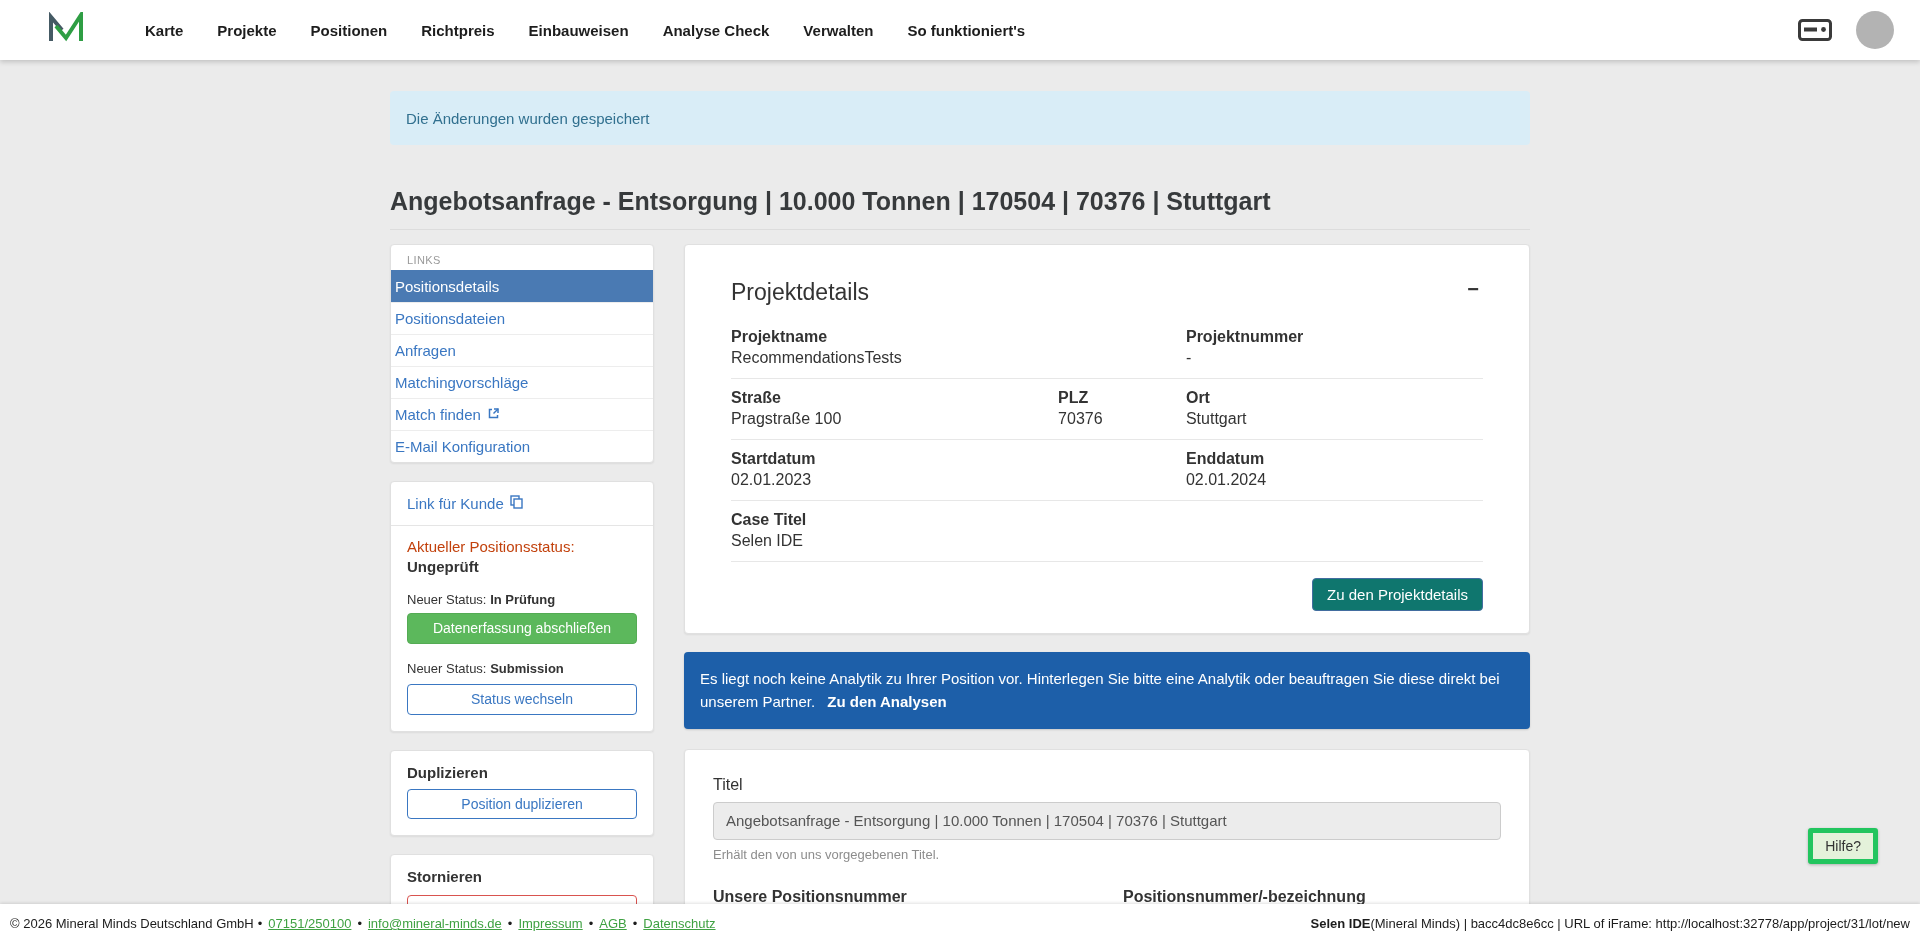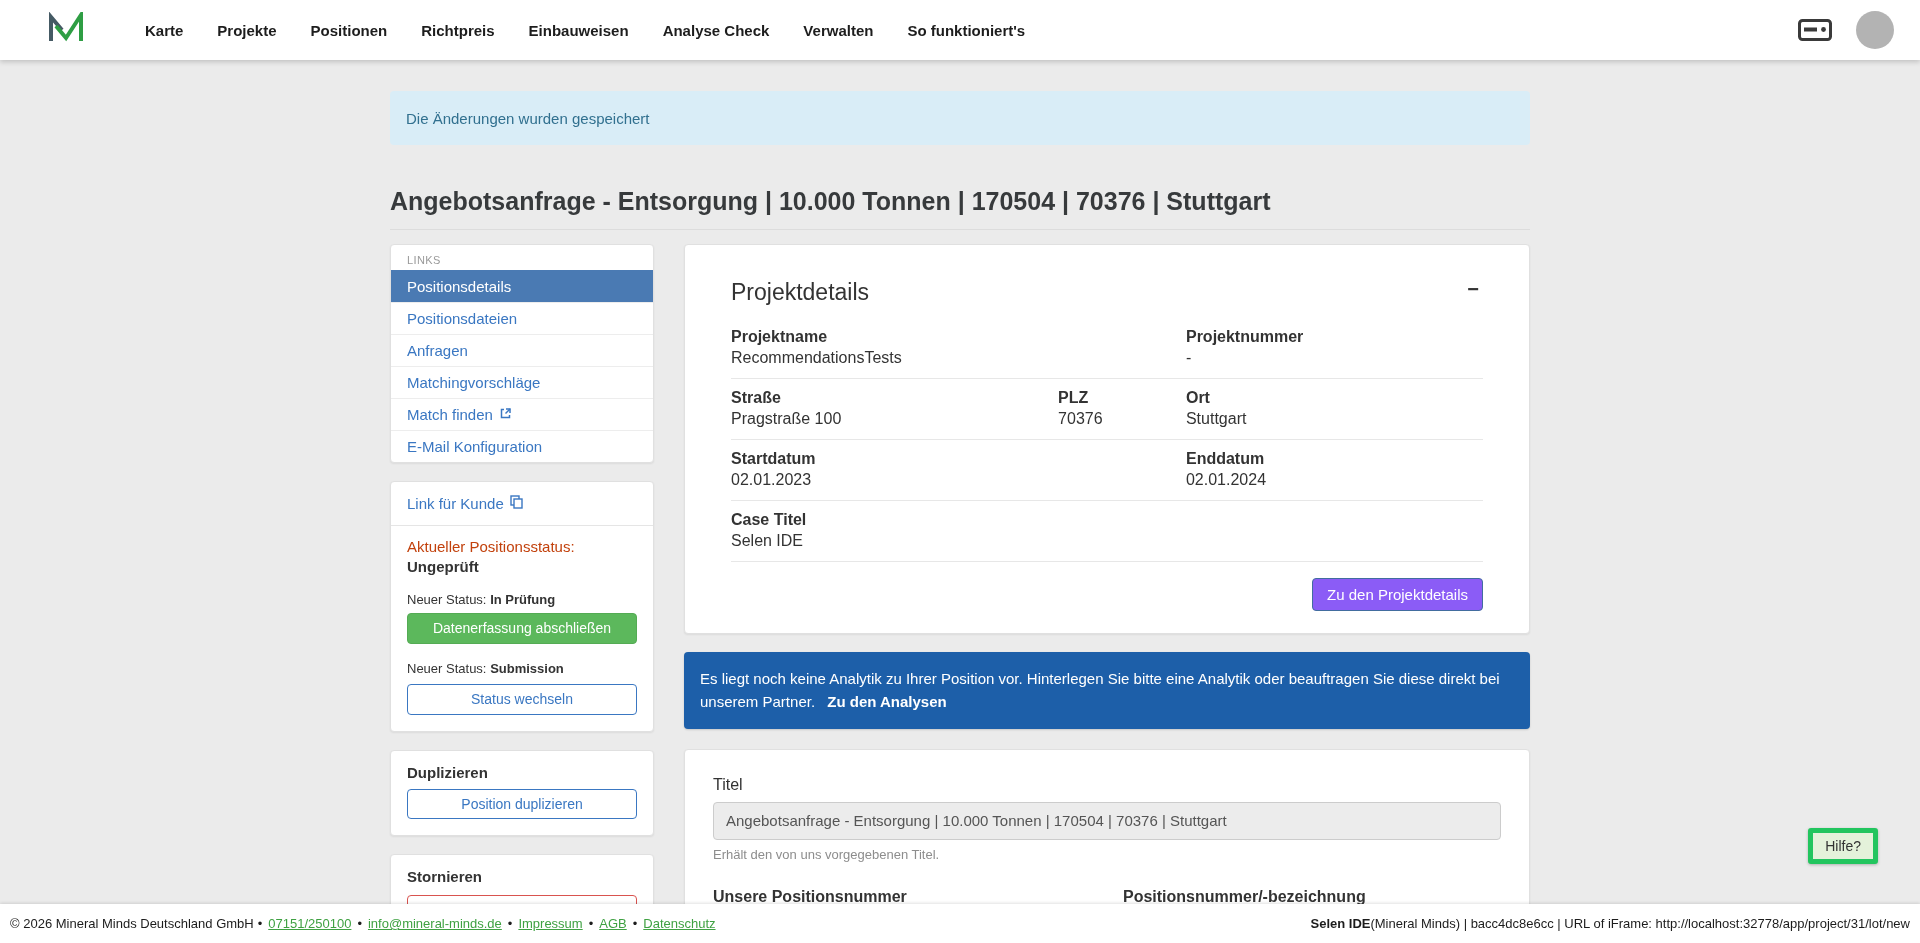--- a/index.html
+++ b/index.html
@@ -59,21 +59,21 @@
     margin-bottom: 18px;
   }
 
   
   .list-card { padding: 0; overflow: hidden; }
   .list-header {
     padding: 9px 16px 4px; font-size: 11px; color: #9a9a9a; letter-spacing: .4px;
   }
   .list-item {
     display: flex; align-items: center; gap: 6px;
-    padding: 7px 16px; font-size: 15px; color: #3a77c2;
+    padding: 7px 4px; font-size: 15px; color: #3a77c2;
     text-decoration: none; cursor: pointer; border-top: 1px solid #ededed;
   }
   .list-item.active { background: #4a7ab3; color: #fff; border-top-color: #4a7ab3; }
 
   
   .pad-card { padding: 13px 16px 16px; }
   .customer-link {
     color: #3a77c2; font-size: 15px; text-decoration: none; cursor: pointer;
     display: inline-flex; align-items: center; gap: 6px;
   }
@@ -105,21 +105,21 @@
     background: none; border: none; font-size: 20px; font-weight: 700;
     color: #333; cursor: pointer; padding: 0 4px; line-height: 1;
   }
   .field-row { display: grid; padding: 10px 0 11px; border-bottom: 1px solid #e7e7e7; }
   .cols-2 { grid-template-columns: 60.5% 1fr; }
   .cols-3 { grid-template-columns: 43.5% 17% 1fr; }
   .f-label { font-size: 16px; font-weight: 700; color: #333; }
   .f-value { font-size: 16px; color: #333; margin-top: 3px; }
   .project-actions { display: flex; justify-content: flex-end; margin-top: 16px; }
   .btn-blue {
-    background: #8b5cf6; color: #fff; border: 1px solid #426d9f;
+    background: #0f766e; color: #fff; border: 1px solid #426d9f;
     font-size: 15px; padding: 7px 14px; width: auto; display: inline-block;
     border-radius: 4px; cursor: pointer; font-family: inherit;
   }
 
   
   .banner {
     margin: 0 0 20px; background: #1d5fa9; color: #fff; border-radius: 4px;
     padding: 15px 16px; font-size: 15px; line-height: 1.55;
     box-shadow: 0 1px 2px rgba(0,0,0,.15);
   }

